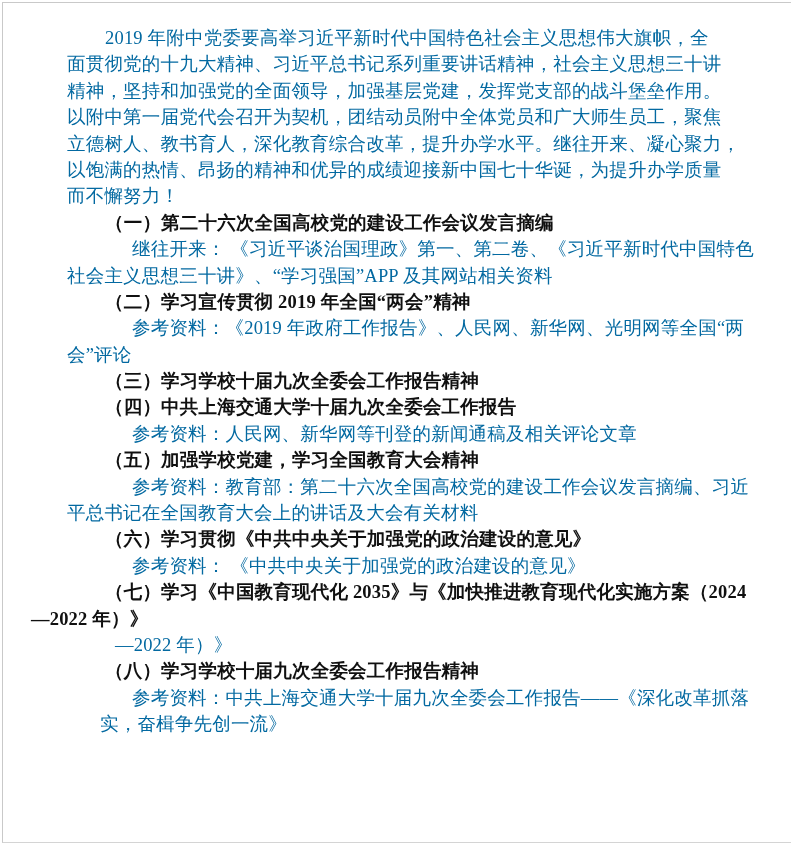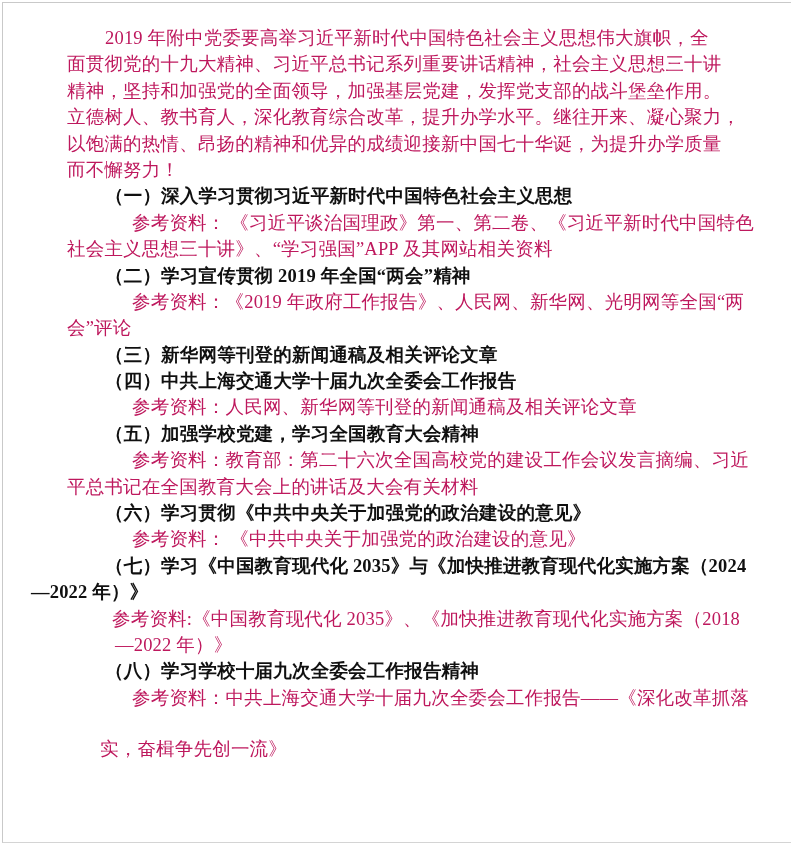--- a/index.html
+++ b/index.html
@@ -25,71 +25,71 @@
     overflow: hidden;
   }
   .content {
     padding: 22px 0 0 64px;
   }
   .ln {
     font-size: 18.5px;
     line-height: 26.4px;
     height: 26.4px;
     white-space: nowrap;
-    color: #be185d;
+    color: #0369a1;
     letter-spacing: 0.2px;
   }
   .b {
     font-weight: bold;
     color: #101010;
   }
   .i2  { padding-left: 38px; }  
   .ref { padding-left: 65px; }  
   .ref7{ padding-left: 45px; }  
   .c48 { padding-left: 48px; }  
-  .c33 { padding-left: 33px; margin-top: 25px; }  
+  .c33 { padding-left: 33px; }  
   .out { margin-left: -36px; }  
 </style>
 </head>
 <body>
 
 <div class="page">
   <div class="content">
 
     <div class="ln i2">2019 年附中党委要高举习近平新时代中国特色社会主义思想伟大旗帜，全</div>
     <div class="ln">面贯彻党的十九大精神、习近平总书记系列重要讲话精神，社会主义思想三十讲</div>
     <div class="ln">精神，坚持和加强党的全面领导，加强基层党建，发挥党支部的战斗堡垒作用。</div>
+    <div class="ln">以附中第一届党代会召开为契机，团结动员附中全体党员和广大师生员工，聚焦</div>
     <div class="ln">立德树人、教书育人，深化教育综合改革，提升办学水平。继往开来、凝心聚力，</div>
     <div class="ln">以饱满的热情、昂扬的精神和优异的成绩迎接新中国七十华诞，为提升办学质量</div>
     <div class="ln">而不懈努力！</div>
 
 
-    <div class="ln b i2">（一）深入学习贯彻习近平新时代中国特色社会主义思想</div>
-    <div class="ln ref">参考资料： 《习近平谈治国理政》第一、第二卷、《习近平新时代中国特色</div>
+    <div class="ln b i2">（一）第二十六次全国高校党的建设工作会议发言摘编</div>
+    <div class="ln ref">继往开来： 《习近平谈治国理政》第一、第二卷、《习近平新时代中国特色</div>
     <div class="ln">社会主义思想三十讲》、“学习强国”APP 及其网站相关资料</div>
 
     <div class="ln b i2">（二）学习宣传贯彻 2019 年全国“两会”精神</div>
     <div class="ln ref">参考资料：《2019 年政府工作报告》、人民网、新华网、光明网等全国“两</div>
     <div class="ln">会”评论</div>
 
-    <div class="ln b i2">（三）新华网等刊登的新闻通稿及相关评论文章</div>
+    <div class="ln b i2">（三）学习学校十届九次全委会工作报告精神</div>
 
     <div class="ln b i2">（四）中共上海交通大学十届九次全委会工作报告</div>
     <div class="ln ref">参考资料：人民网、新华网等刊登的新闻通稿及相关评论文章</div>
 
     <div class="ln b i2">（五）加强学校党建，学习全国教育大会精神</div>
     <div class="ln ref">参考资料：教育部：第二十六次全国高校党的建设工作会议发言摘编、习近</div>
     <div class="ln">平总书记在全国教育大会上的讲话及大会有关材料</div>
 
     <div class="ln b i2">（六）学习贯彻《中共中央关于加强党的政治建设的意见》</div>
     <div class="ln ref">参考资料： 《中共中央关于加强党的政治建设的意见》</div>
 
     <div class="ln b i2">（七）学习《中国教育现代化 2035》与《加快推进教育现代化实施方案（2024</div>
     <div class="ln b out">—2022 年）》</div>
-    <div class="ln ref7">参考资料:《中国教育现代化 2035》、《加快推进教育现代化实施方案（2018</div>
     <div class="ln c48">—2022 年）》</div>
 
     <div class="ln b i2">（八）学习学校十届九次全委会工作报告精神</div>
     <div class="ln ref">参考资料：中共上海交通大学十届九次全委会工作报告——《深化改革抓落</div>
     <div class="ln c33">实，奋楫争先创一流》</div>
 
   </div>
 </div>
 
 </body></html>

